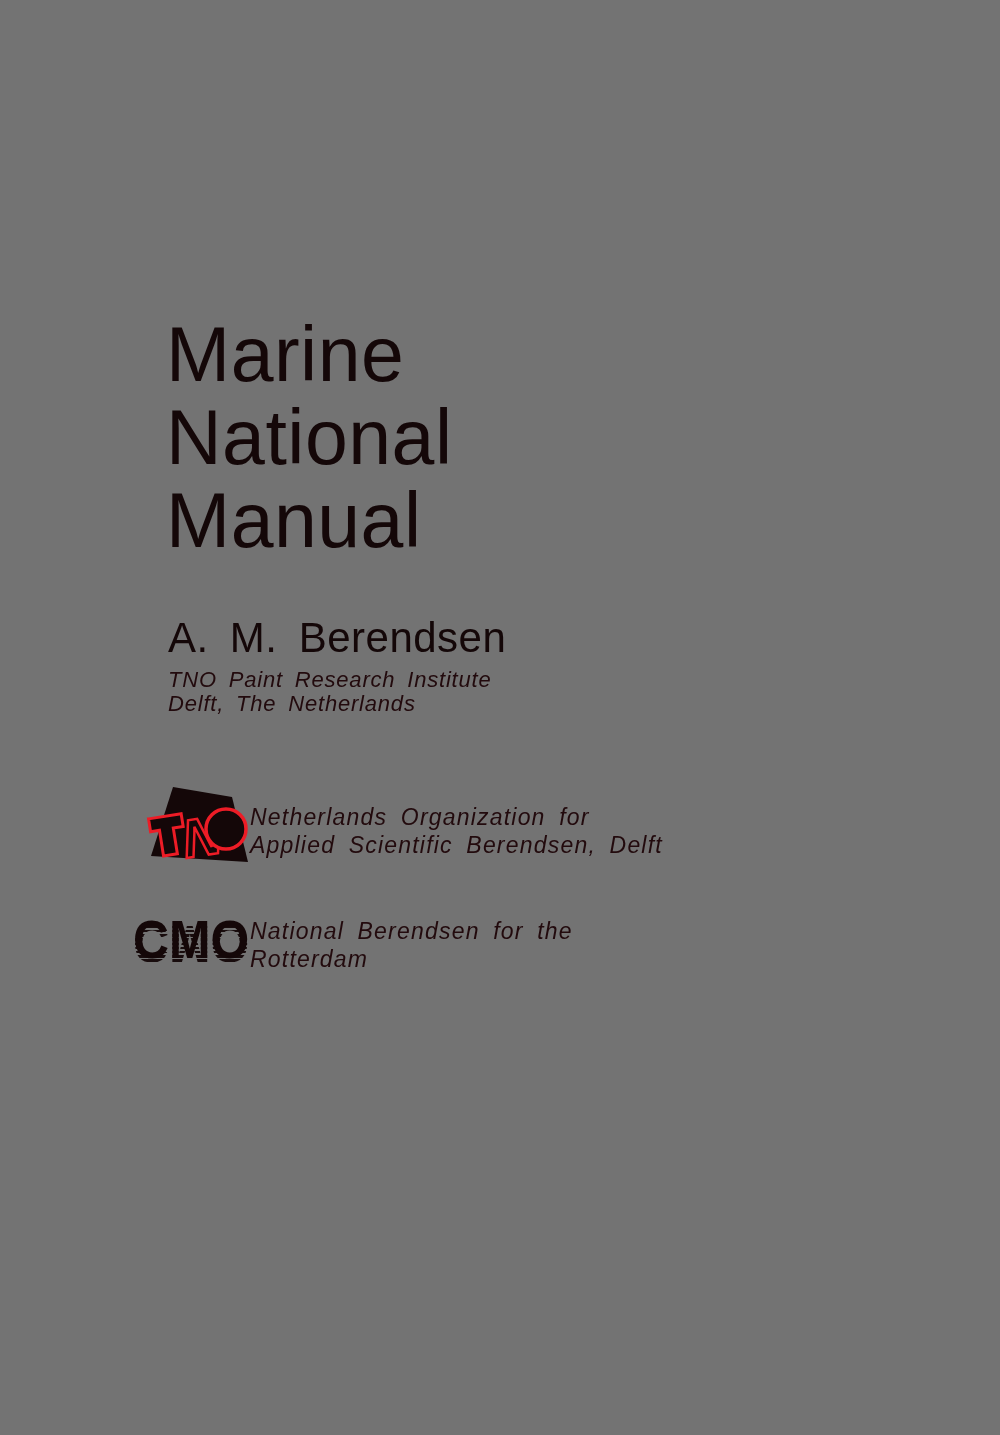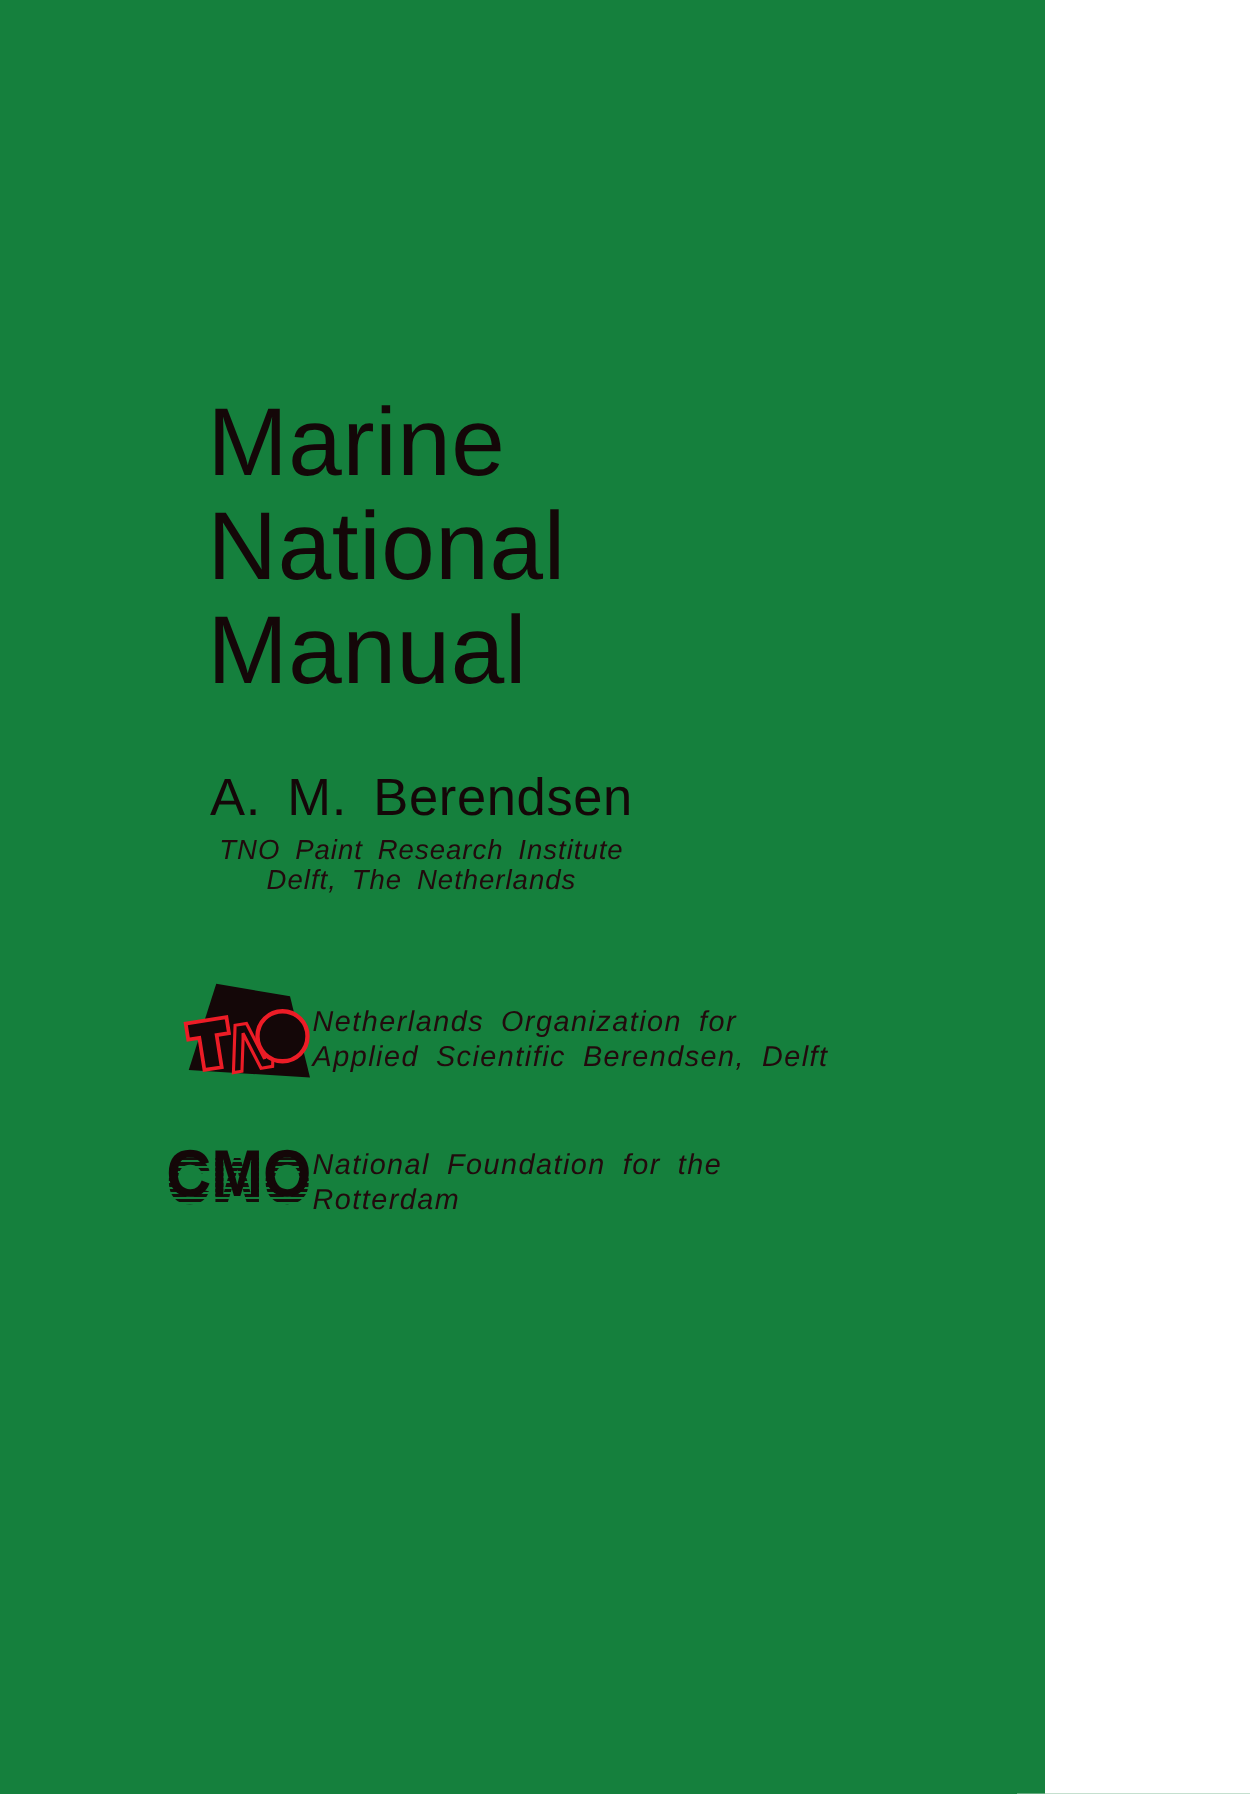--- a/index.html
+++ b/index.html
@@ -1,22 +1,22 @@
 <!DOCTYPE html>
 <html><head>
 <meta charset="utf-8">
 <style>
   html, body { margin: 0; padding: 0; }
   body { font-family: "Liberation Sans", sans-serif; }
 
   .cover {
     position: relative;
-    width: 836px;
+    width: 1000px;
     height: 1435px;
-    background: #15803d;
+    background: #737373;
     overflow: hidden;
   }
 
   .title {
     position: absolute;
     left: 166px;
     top: 313px;
     margin: 0;
     font-size: 77px;
     font-weight: 400;
@@ -40,21 +40,21 @@
   }
   .affiliation {
     margin-top: 8px;
     font-style: italic;
     font-size: 22px;
     line-height: 24px;
     letter-spacing: 0.8px;
     word-spacing: 5px;
     color: #220a0d;
   }
-  .affiliation span { display: block; text-align: center; }
+  .affiliation span { display: block; }
 
   .tno-logo {
     position: absolute;
     left: 138px;
     top: 785px;
     width: 128px;
     height: 97px;
   }
 
   .org-caption {
@@ -139,18 +139,18 @@
     <span>Netherlands Organization for</span>
     <span>Applied Scientific Berendsen, Delft</span>
   </div>
 
   <div class="cmo-logo">
     <div class="cmo-word">CMO</div>
     <div class="cmo-word cmo-reflection">CMO</div>
   </div>
 
   <div class="org-caption cmo-caption">
-    <span>National Foundation for the</span>
+    <span>National Berendsen for the</span>
     <span>Rotterdam</span>
   </div>
 
 
 </div>
 
 </body></html>

